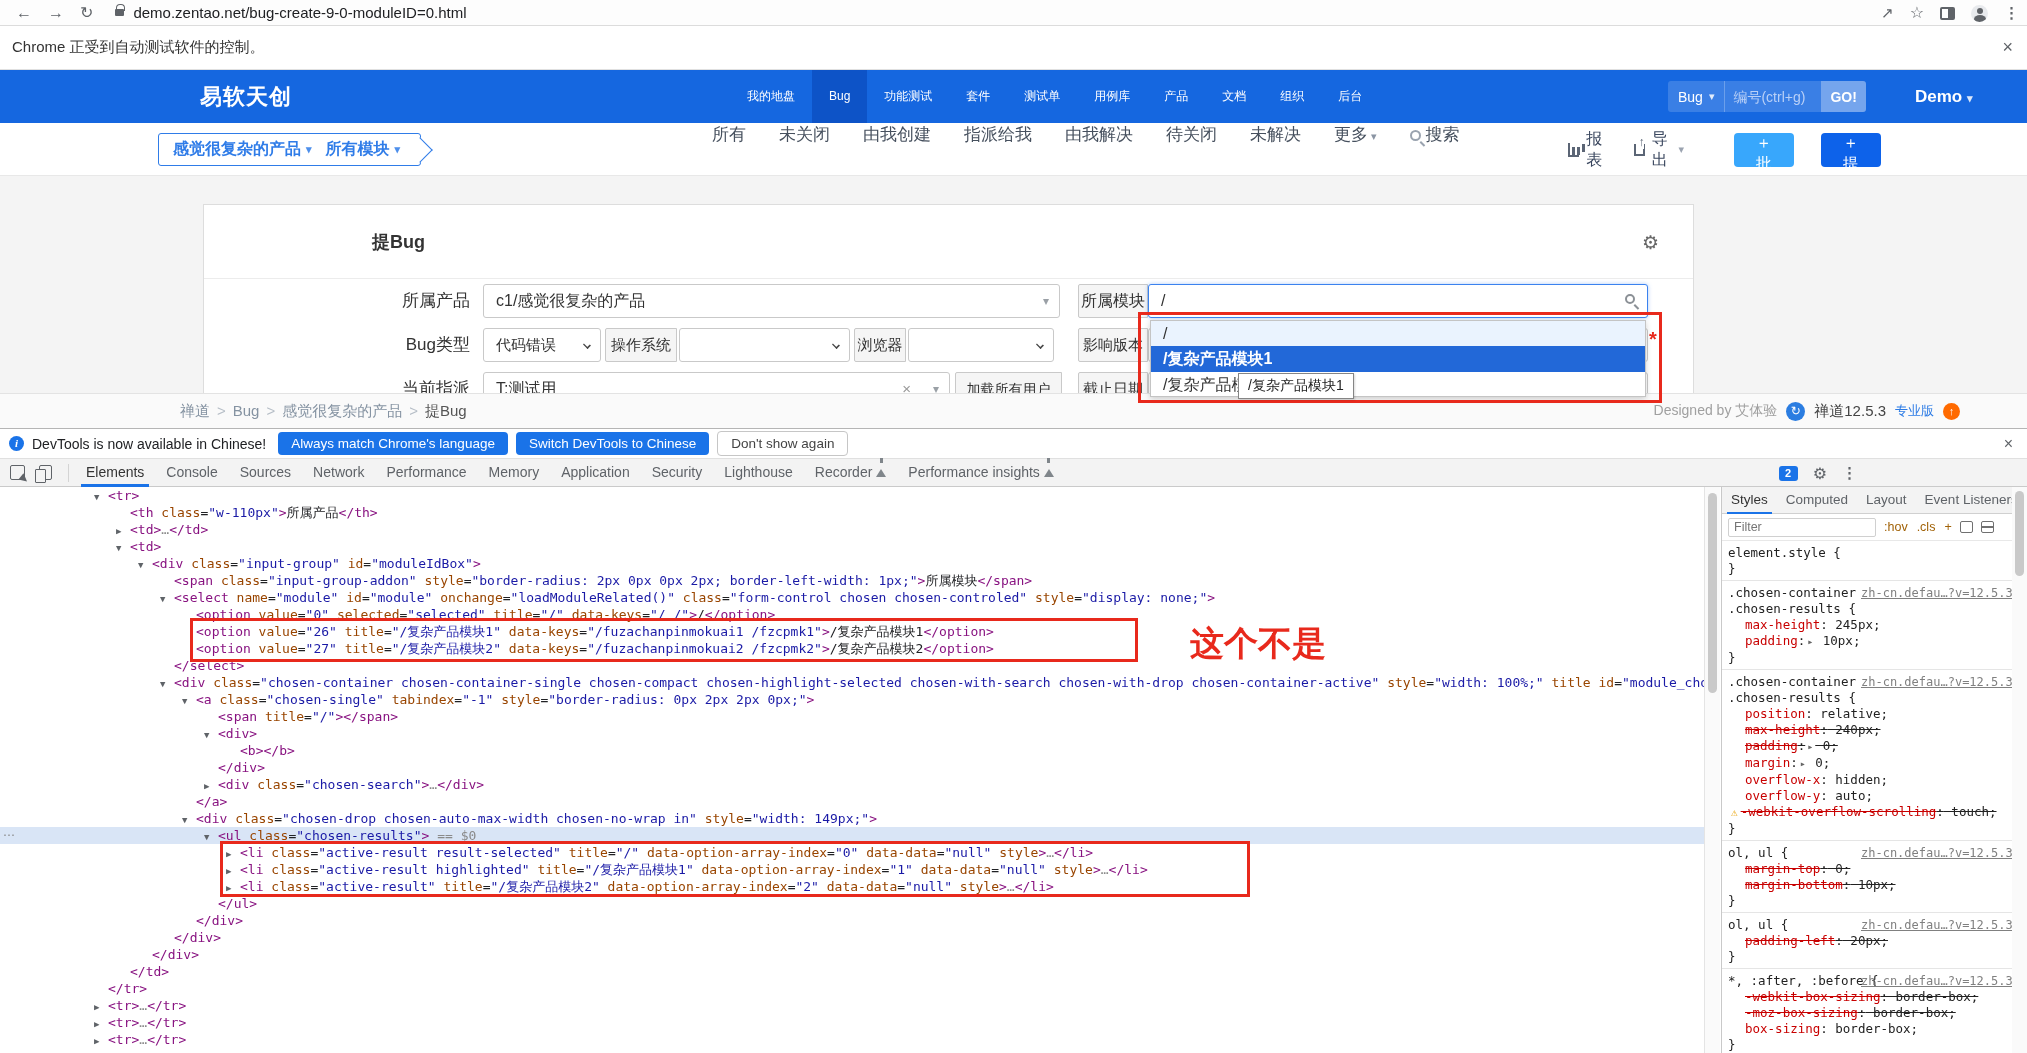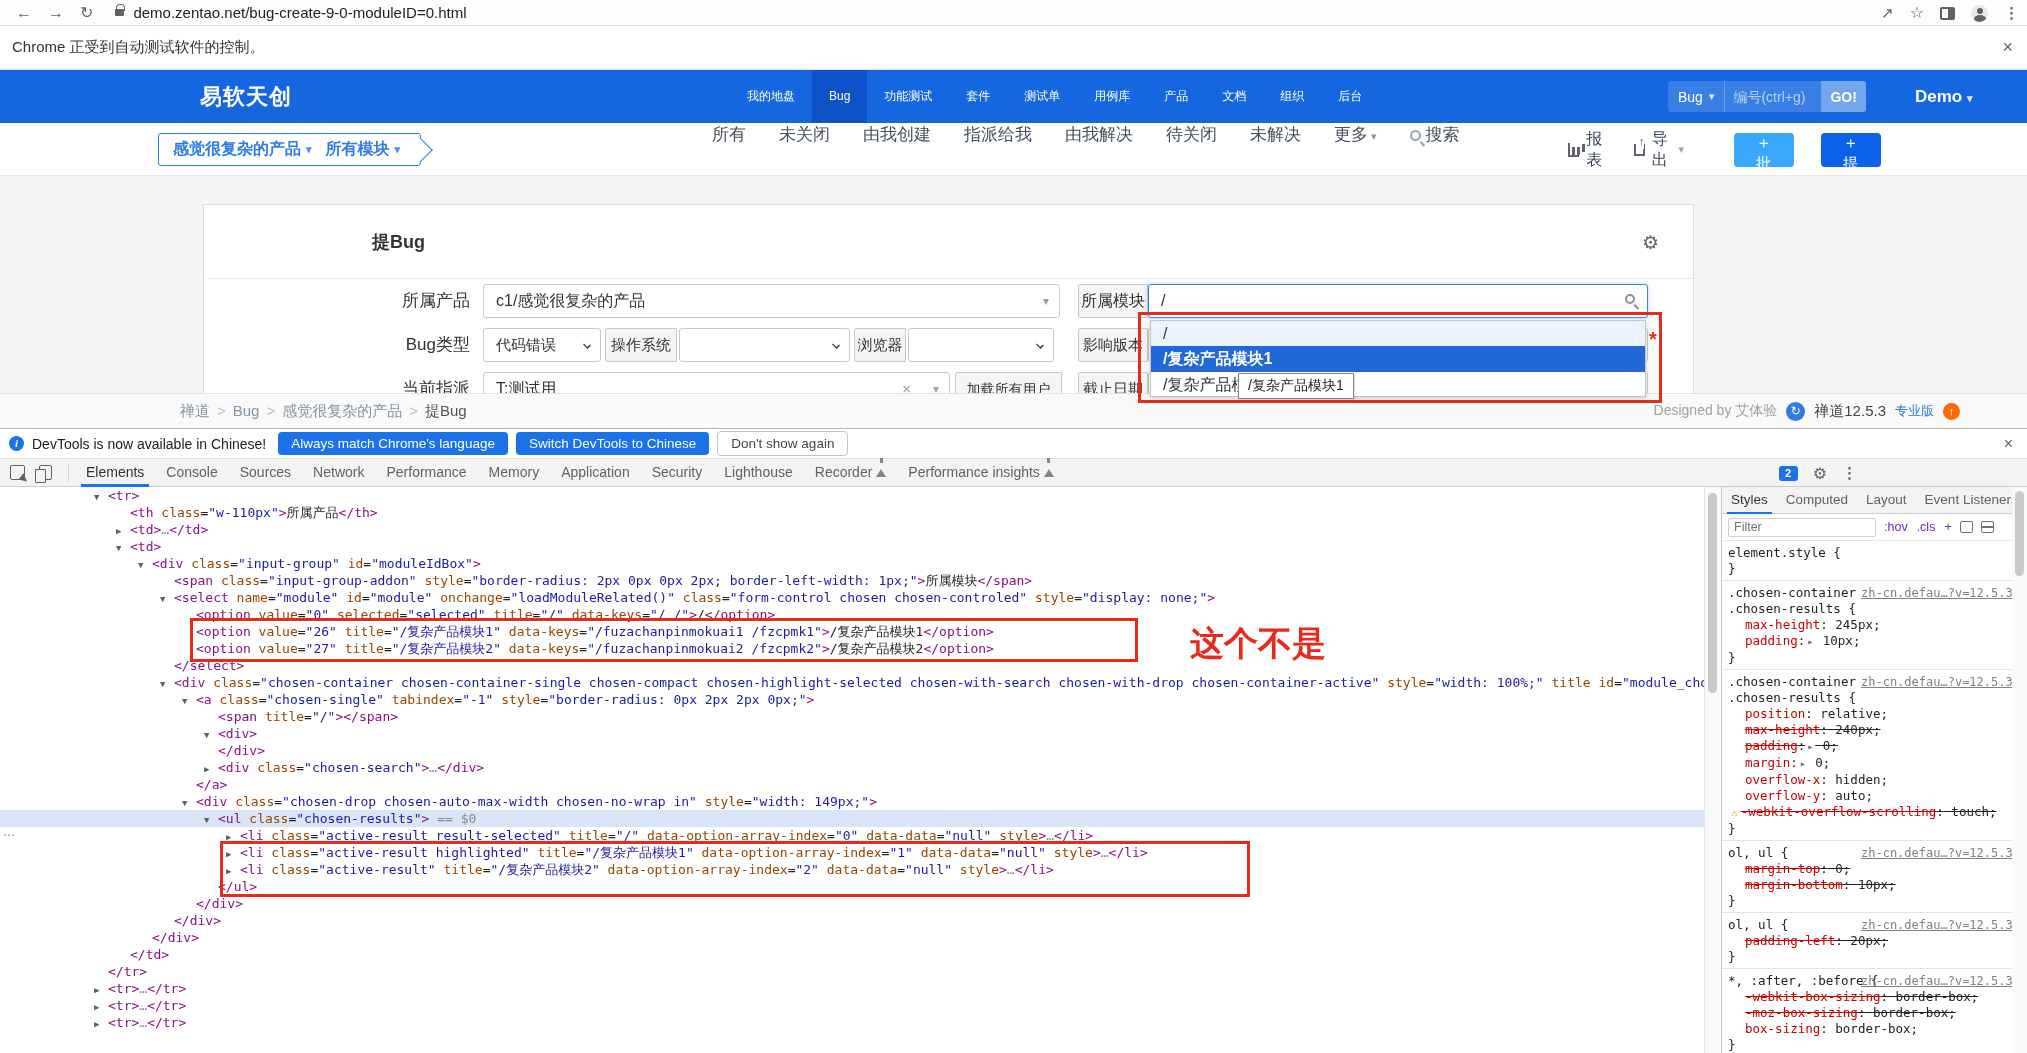--- a/index.html
+++ b/index.html
@@ -138,21 +138,21 @@
 .el-scroll .thumb { position:absolute; left:3px; top:6px; width:9px; height:200px; background:#c9c9c9; border-radius:5px; }
 
 
 .dt-styles { position:absolute; left:1721px; top:58px; width:306px; height:567px; border-left:1px solid #c9c9c9; background:#fff; overflow:hidden; }
 .st-tabs { height:27px; background:#f3f3f3; border-bottom:1px solid #d0d0d0; display:flex; align-items:center; }
 .st-tab { font-size:13.5px; color:#5f6368; padding:0 9px; height:27px; line-height:26px; position:relative; cursor:pointer; white-space:nowrap; }
 .st-tab.active { color:#333; }
 .st-tab.active::after { content:""; position:absolute; left:5px; right:5px; bottom:0; height:2px; background:#1a73e8; }
 .st-filter { height:27px; border-bottom:1px solid #e8e8e8; display:flex; align-items:center; gap:8px; padding:0 6px; }
 .st-filter input { width:148px; height:19px; border:1px solid #d0d0d0; border-radius:2px; font-size:12.5px; padding:0 5px; color:#999; outline:none; font-family:"Liberation Sans",sans-serif; }
-.st-tgl { font-size:12.5px; color:#6d28d9; }
+.st-tgl { font-size:12.5px; color:#a16207; }
 .st-icon { width:13px; height:12px; border:1.5px solid #707070; border-radius:2px; position:relative; }
 .st-icon.grid::after { content:""; position:absolute; left:0; top:4px; right:0; height:1.5px; background:#707070; }
 .st-rules { font-family:"DejaVu Sans Mono","Liberation Mono",monospace; font-size:12.5px; color:#222; }
 .rule { border-bottom:1px solid #e5e5e5; padding:4px 4px 3px 6px; line-height:16px; }
 .rule .selline { position:relative; white-space:nowrap; }
 .rule .link { position:absolute; right:2px; top:0; color:#808080; font-size:12px; text-decoration:underline; cursor:pointer; max-width:160px; overflow:hidden; white-space:nowrap; }
 .prop { padding-left:17px; white-space:nowrap; }
 .prop .pn { color:#c80000; }
 .prop.strike .pn, .prop.strike .pv, .prop.strike .colon { text-decoration:line-through; }
 .prop .exp { color:#666; font-size:10px; margin:0 2px; }
@@ -355,20 +355,21 @@
         <div class="cl" style="padding-left: 160px;"><span class="arr"></span><span class="c-tag">&lt;span</span><span class="c-attr"> class</span><span class="c-txt">=</span><span class="c-str">"input-group-addon"</span><span class="c-attr"> style</span><span class="c-txt">=</span><span class="c-str">"border-radius: 2px 0px 0px 2px; border-left-width: 1px;"</span><span class="c-tag">&gt;</span><span class="c-txt">所属模块</span><span class="c-tag">&lt;/span&gt;</span></div>
         <div class="cl" style="padding-left: 160px;"><span class="arr">▼</span><span class="c-tag">&lt;select</span><span class="c-attr"> name</span><span class="c-txt">=</span><span class="c-str">"module"</span><span class="c-attr"> id</span><span class="c-txt">=</span><span class="c-str">"module"</span><span class="c-attr"> onchange</span><span class="c-txt">=</span><span class="c-str">"loadModuleRelated()"</span><span class="c-attr"> class</span><span class="c-txt">=</span><span class="c-str">"form-control chosen chosen-controled"</span><span class="c-attr"> style</span><span class="c-txt">=</span><span class="c-str">"display: none;"</span><span class="c-tag">&gt;</span></div>
         <div class="cl" style="padding-left: 182px;"><span class="arr"></span><span class="c-tag">&lt;option</span><span class="c-attr"> value</span><span class="c-txt">=</span><span class="c-str">"0"</span><span class="c-attr"> selected</span><span class="c-txt">=</span><span class="c-str">"selected"</span><span class="c-attr"> title</span><span class="c-txt">=</span><span class="c-str">"/"</span><span class="c-attr"> data-keys</span><span class="c-txt">=</span><span class="c-str">"/ /"</span><span class="c-tag">&gt;</span><span class="c-txt">/</span><span class="c-tag">&lt;/option&gt;</span></div>
         <div class="cl" style="padding-left: 182px;"><span class="arr"></span><span class="c-tag">&lt;option</span><span class="c-attr"> value</span><span class="c-txt">=</span><span class="c-str">"26"</span><span class="c-attr"> title</span><span class="c-txt">=</span><span class="c-str">"/复杂产品模块1"</span><span class="c-attr"> data-keys</span><span class="c-txt">=</span><span class="c-str">"/fuzachanpinmokuai1 /fzcpmk1"</span><span class="c-tag">&gt;</span><span class="c-txt">/复杂产品模块1</span><span class="c-tag">&lt;/option&gt;</span></div>
         <div class="cl" style="padding-left: 182px;"><span class="arr"></span><span class="c-tag">&lt;option</span><span class="c-attr"> value</span><span class="c-txt">=</span><span class="c-str">"27"</span><span class="c-attr"> title</span><span class="c-txt">=</span><span class="c-str">"/复杂产品模块2"</span><span class="c-attr"> data-keys</span><span class="c-txt">=</span><span class="c-str">"/fuzachanpinmokuai2 /fzcpmk2"</span><span class="c-tag">&gt;</span><span class="c-txt">/复杂产品模块2</span><span class="c-tag">&lt;/option&gt;</span></div>
         <div class="cl" style="padding-left: 160px;"><span class="arr"></span><span class="c-tag">&lt;/select&gt;</span></div>
         <div class="cl" style="padding-left: 160px;"><span class="arr">▼</span><span class="c-tag">&lt;div</span><span class="c-attr"> class</span><span class="c-txt">=</span><span class="c-str">"chosen-container chosen-container-single chosen-compact chosen-highlight-selected chosen-with-search chosen-with-drop chosen-container-active"</span><span class="c-attr"> style</span><span class="c-txt">=</span><span class="c-str">"width: 100%;"</span><span class="c-attr"> title</span><span class="c-attr"> id</span><span class="c-txt">=</span><span class="c-str">"module_chosen"</span></div>
         <div class="cl" style="padding-left: 182px;"><span class="arr">▼</span><span class="c-tag">&lt;a</span><span class="c-attr"> class</span><span class="c-txt">=</span><span class="c-str">"chosen-single"</span><span class="c-attr"> tabindex</span><span class="c-txt">=</span><span class="c-str">"-1"</span><span class="c-attr"> style</span><span class="c-txt">=</span><span class="c-str">"border-radius: 0px 2px 2px 0px;"</span><span class="c-tag">&gt;</span></div>
         <div class="cl" style="padding-left: 204px;"><span class="arr"></span><span class="c-tag">&lt;span</span><span class="c-attr"> title</span><span class="c-txt">=</span><span class="c-str">"/"</span><span class="c-tag">&gt;</span><span class="c-tag">&lt;/span&gt;</span></div>
         <div class="cl" style="padding-left: 204px;"><span class="arr">▼</span><span class="c-tag">&lt;div&gt;</span></div>
+        <div class="cl" style="padding-left: 226px;"><span class="arr"></span><span class="c-tag">&lt;b&gt;</span><span class="c-tag">&lt;/b&gt;</span></div>
         <div class="cl" style="padding-left: 204px;"><span class="arr"></span><span class="c-tag">&lt;/div&gt;</span></div>
         <div class="cl" style="padding-left: 204px;"><span class="arr">▶</span><span class="c-tag">&lt;div</span><span class="c-attr"> class</span><span class="c-txt">=</span><span class="c-str">"chosen-search"</span><span class="c-tag">&gt;</span><span class="c-gray">…</span><span class="c-tag">&lt;/div&gt;</span></div>
         <div class="cl" style="padding-left: 182px;"><span class="arr"></span><span class="c-tag">&lt;/a&gt;</span></div>
         <div class="cl" style="padding-left: 182px;"><span class="arr">▼</span><span class="c-tag">&lt;div</span><span class="c-attr"> class</span><span class="c-txt">=</span><span class="c-str">"chosen-drop chosen-auto-max-width chosen-no-wrap in"</span><span class="c-attr"> style</span><span class="c-txt">=</span><span class="c-str">"width: 149px;"</span><span class="c-tag">&gt;</span></div>
         <div class="cl hl" style="padding-left: 204px;"><span class="arr">▼</span><span class="c-tag">&lt;ul</span><span class="c-attr"> class</span><span class="c-txt">=</span><span class="c-str">"chosen-results"</span><span class="c-tag">&gt;</span><span class="c-gray"> == $0</span></div>
         <div class="cl" style="padding-left: 226px;"><span class="arr">▶</span><span class="c-tag">&lt;li</span><span class="c-attr"> class</span><span class="c-txt">=</span><span class="c-str">"active-result result-selected"</span><span class="c-attr"> title</span><span class="c-txt">=</span><span class="c-str">"/"</span><span class="c-attr"> data-option-array-index</span><span class="c-txt">=</span><span class="c-str">"0"</span><span class="c-attr"> data-data</span><span class="c-txt">=</span><span class="c-str">"null"</span><span class="c-attr"> style</span><span class="c-tag">&gt;</span><span class="c-gray">…</span><span class="c-tag">&lt;/li&gt;</span></div>
         <div class="cl" style="padding-left: 226px;"><span class="arr">▶</span><span class="c-tag">&lt;li</span><span class="c-attr"> class</span><span class="c-txt">=</span><span class="c-str">"active-result highlighted"</span><span class="c-attr"> title</span><span class="c-txt">=</span><span class="c-str">"/复杂产品模块1"</span><span class="c-attr"> data-option-array-index</span><span class="c-txt">=</span><span class="c-str">"1"</span><span class="c-attr"> data-data</span><span class="c-txt">=</span><span class="c-str">"null"</span><span class="c-attr"> style</span><span class="c-tag">&gt;</span><span class="c-gray">…</span><span class="c-tag">&lt;/li&gt;</span></div>
         <div class="cl" style="padding-left: 226px;"><span class="arr">▶</span><span class="c-tag">&lt;li</span><span class="c-attr"> class</span><span class="c-txt">=</span><span class="c-str">"active-result"</span><span class="c-attr"> title</span><span class="c-txt">=</span><span class="c-str">"/复杂产品模块2"</span><span class="c-attr"> data-option-array-index</span><span class="c-txt">=</span><span class="c-str">"2"</span><span class="c-attr"> data-data</span><span class="c-txt">=</span><span class="c-str">"null"</span><span class="c-attr"> style</span><span class="c-tag">&gt;</span><span class="c-gray">…</span><span class="c-tag">&lt;/li&gt;</span></div>
         <div class="cl" style="padding-left: 204px;"><span class="arr"></span><span class="c-tag">&lt;/ul&gt;</span></div>
         <div class="cl" style="padding-left: 182px;"><span class="arr"></span><span class="c-tag">&lt;/div&gt;</span></div>

